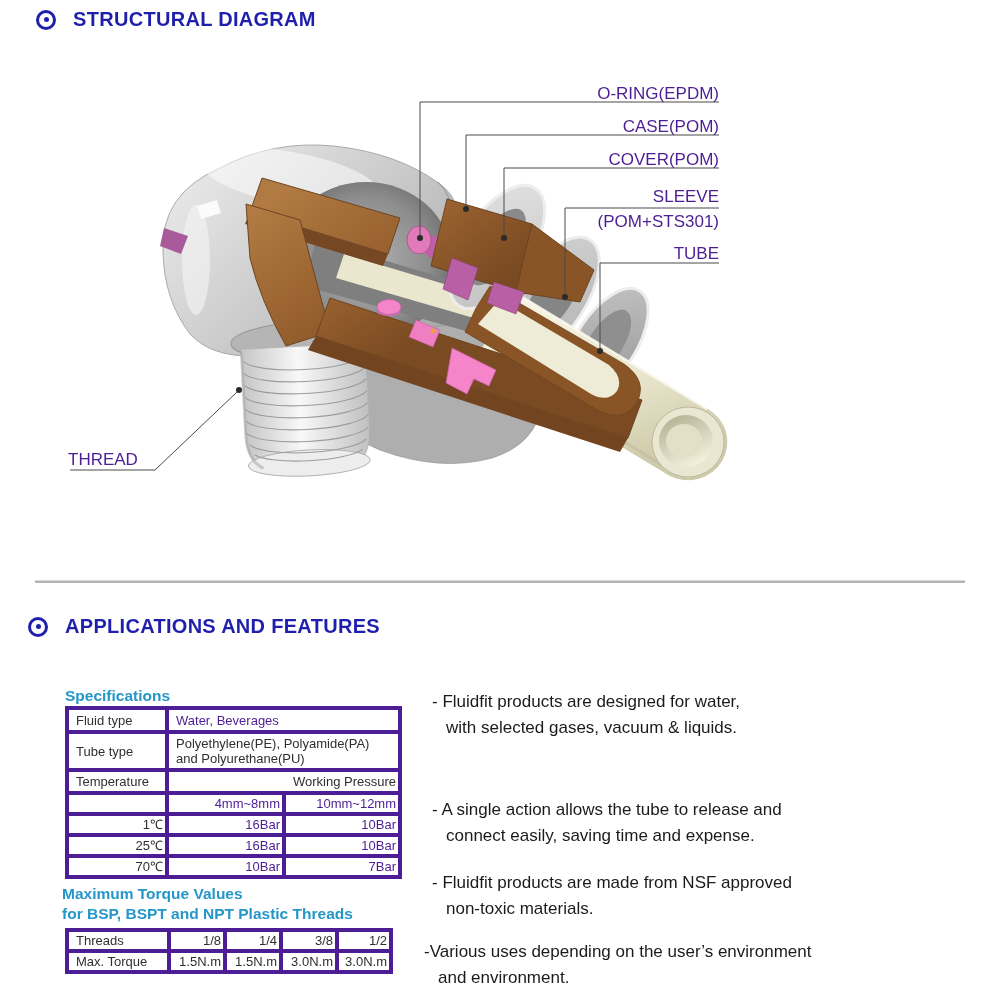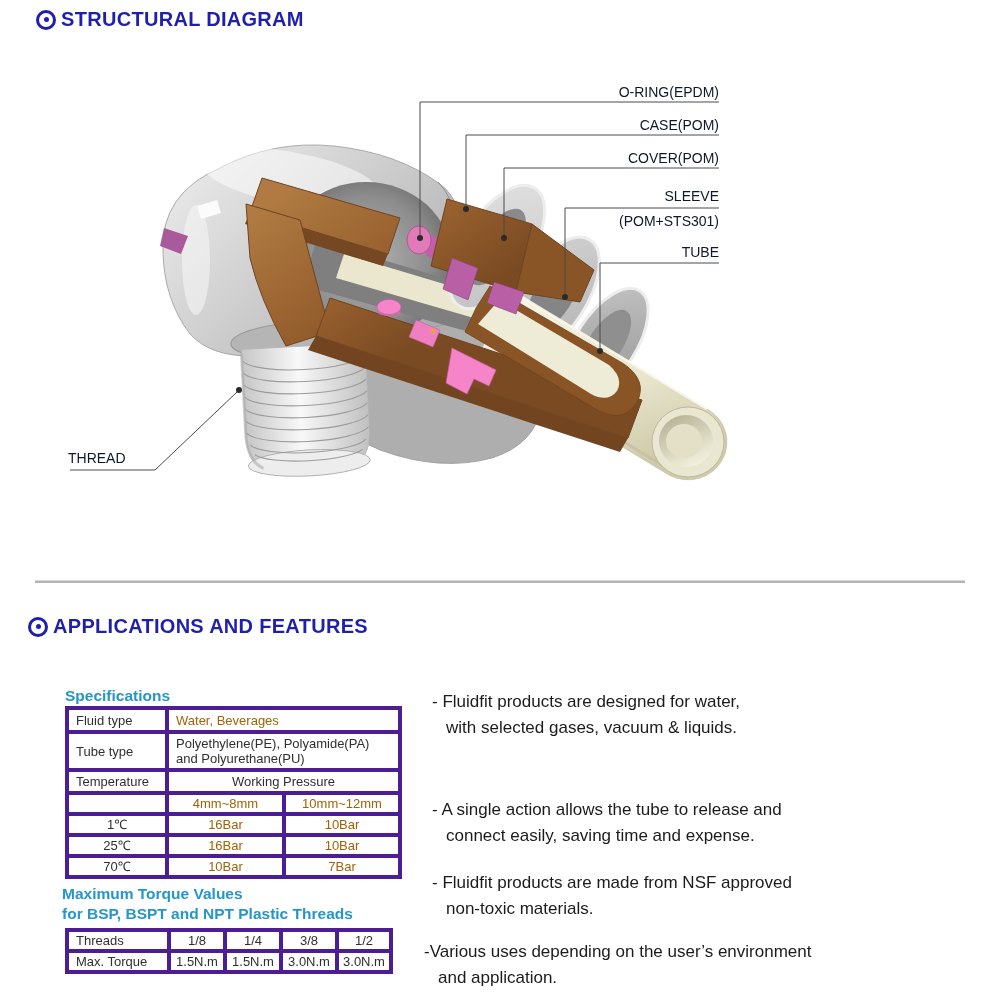--- a/index.html
+++ b/index.html
@@ -1,40 +1,40 @@
 <!DOCTYPE html>
 <html><head>
 <meta charset="utf-8">
 <style>
   html,body{margin:0;padding:0;background:#fff}
   .page{position:relative;width:1000px;height:1000px;background:#fff;overflow:hidden;
         font-family:"Liberation Sans",sans-serif;}
 
-  .sec-title{position:absolute;display:flex;align-items:center;gap:5px;
+  .sec-title{position:absolute;display:flex;align-items:center;gap:17px;
              color:#1f1fae;font-weight:bold;font-size:20px;letter-spacing:.3px;white-space:nowrap}
   .bullet{width:14px;height:14px;border:3px solid #1f1fae;border-radius:50%;position:relative;flex:none}
   .bullet::after{content:"";position:absolute;left:50%;top:50%;width:5px;height:5px;
                  margin:-2.5px 0 0 -2.5px;background:#1f1fae;border-radius:50%}
 
   .diagram-svg{position:absolute;left:0;top:0;width:1000px;height:585px}
 
-  .dlabel{position:absolute;font-size:14px;color:#0f172a;white-space:nowrap}
+  .dlabel{position:absolute;font-size:17px;color:#4c1d95;white-space:nowrap}
   .dlabel.right{text-align:right}
   .dlabel-sleeve{line-height:25px;text-align:right}
 
   .divider{position:absolute;left:35px;top:580px;width:930px;height:2px;background:#b3b3b3;
            border-top:1px solid #d6d6d6}
 
   .subhead{position:absolute;color:#2596c8;font-weight:bold;font-size:15.5px;line-height:20px;white-space:nowrap}
 
   table{border-collapse:collapse;position:absolute;table-layout:fixed;background:#fff}
   td{border:4px solid #4c1d95;font-size:13px;color:#2f2f2f;padding:1px 7px;line-height:15px;
      overflow:hidden}
-  td.ctr{text-align:center;padding:1px 2px}
-  td.blue{color:#a16207}
+  td.ctr{text-align:right;padding:1px 2px}
+  td.blue{color:#4c1d95}
   .spec-table{left:65px;top:706px;width:333px}
   .spec-table tr.r-fluid{height:24px}
   .spec-table tr.r-tube{height:38px}
   .spec-table tr.r-temp{height:23px}
   .spec-table tr.r-size{height:21px}
   .spec-table tr.r-press{height:20px}
   .torque-table{left:65px;top:928px;width:324px}
   .torque-table tr{height:18px}
 
   .feat{position:absolute;left:424px;width:575px;font-size:17px;color:#1b1b1b;line-height:26px}
@@ -291,16 +291,16 @@
   <div class="feat" style="top:870px">
     <div class="first">- Fluidfit products are made from NSF approved</div>
     <div class="cont">non-toxic materials.</div>
   </div>
   <div class="feat" style="top:797px">
     <div class="first">- A single action allows the tube to release and</div>
     <div class="cont">connect easily, saving time and expense.</div>
   </div>
   <div class="feat nopad" style="top:939px">
     <div class="first">-Various uses depending on the user’s environment</div>
-    <div class="cont">and application.</div>
+    <div class="cont">and environment.</div>
   </div>
 
 </div>
 
 </body></html>

